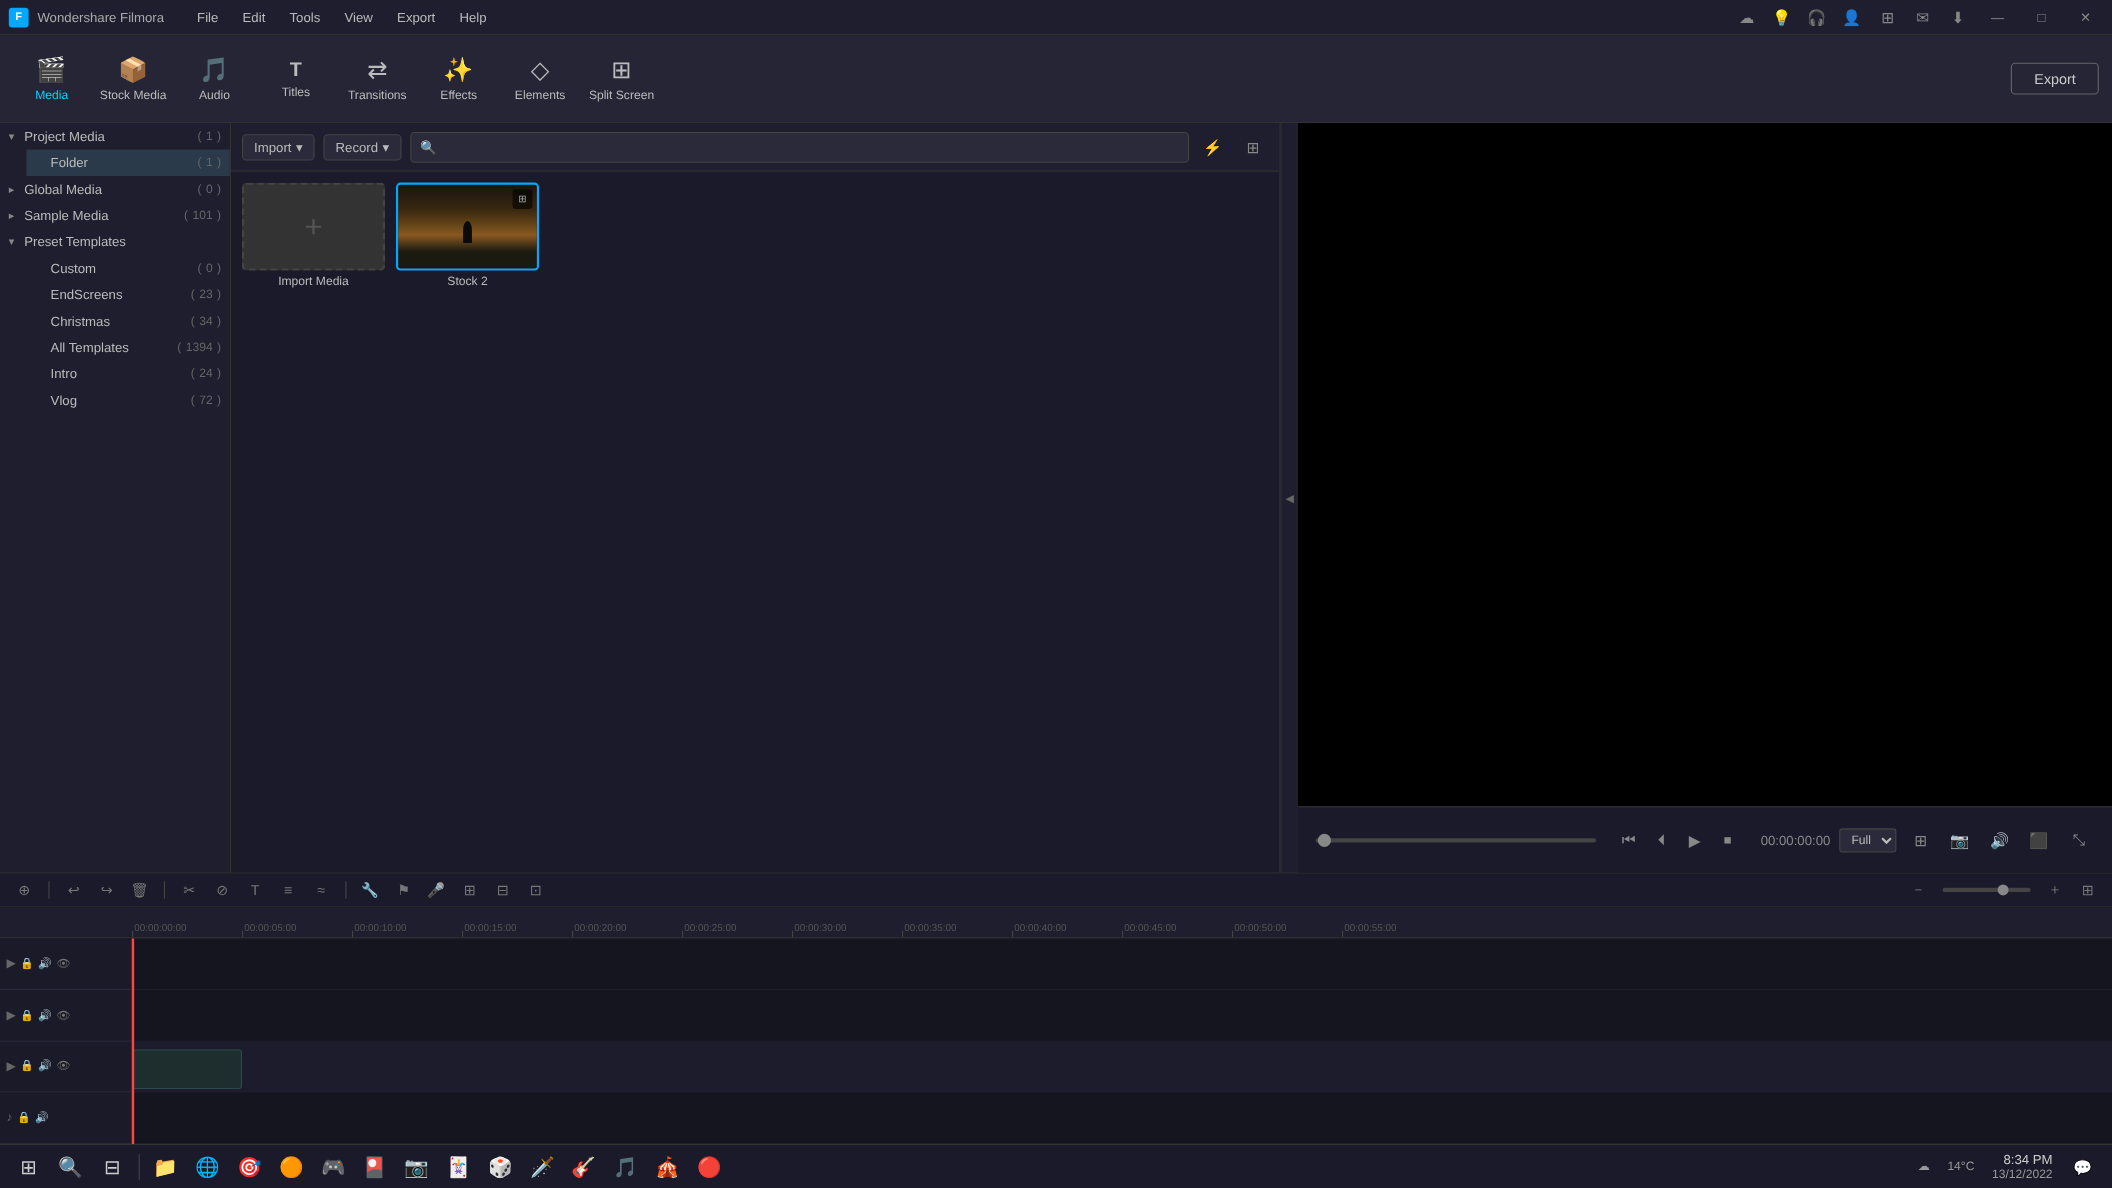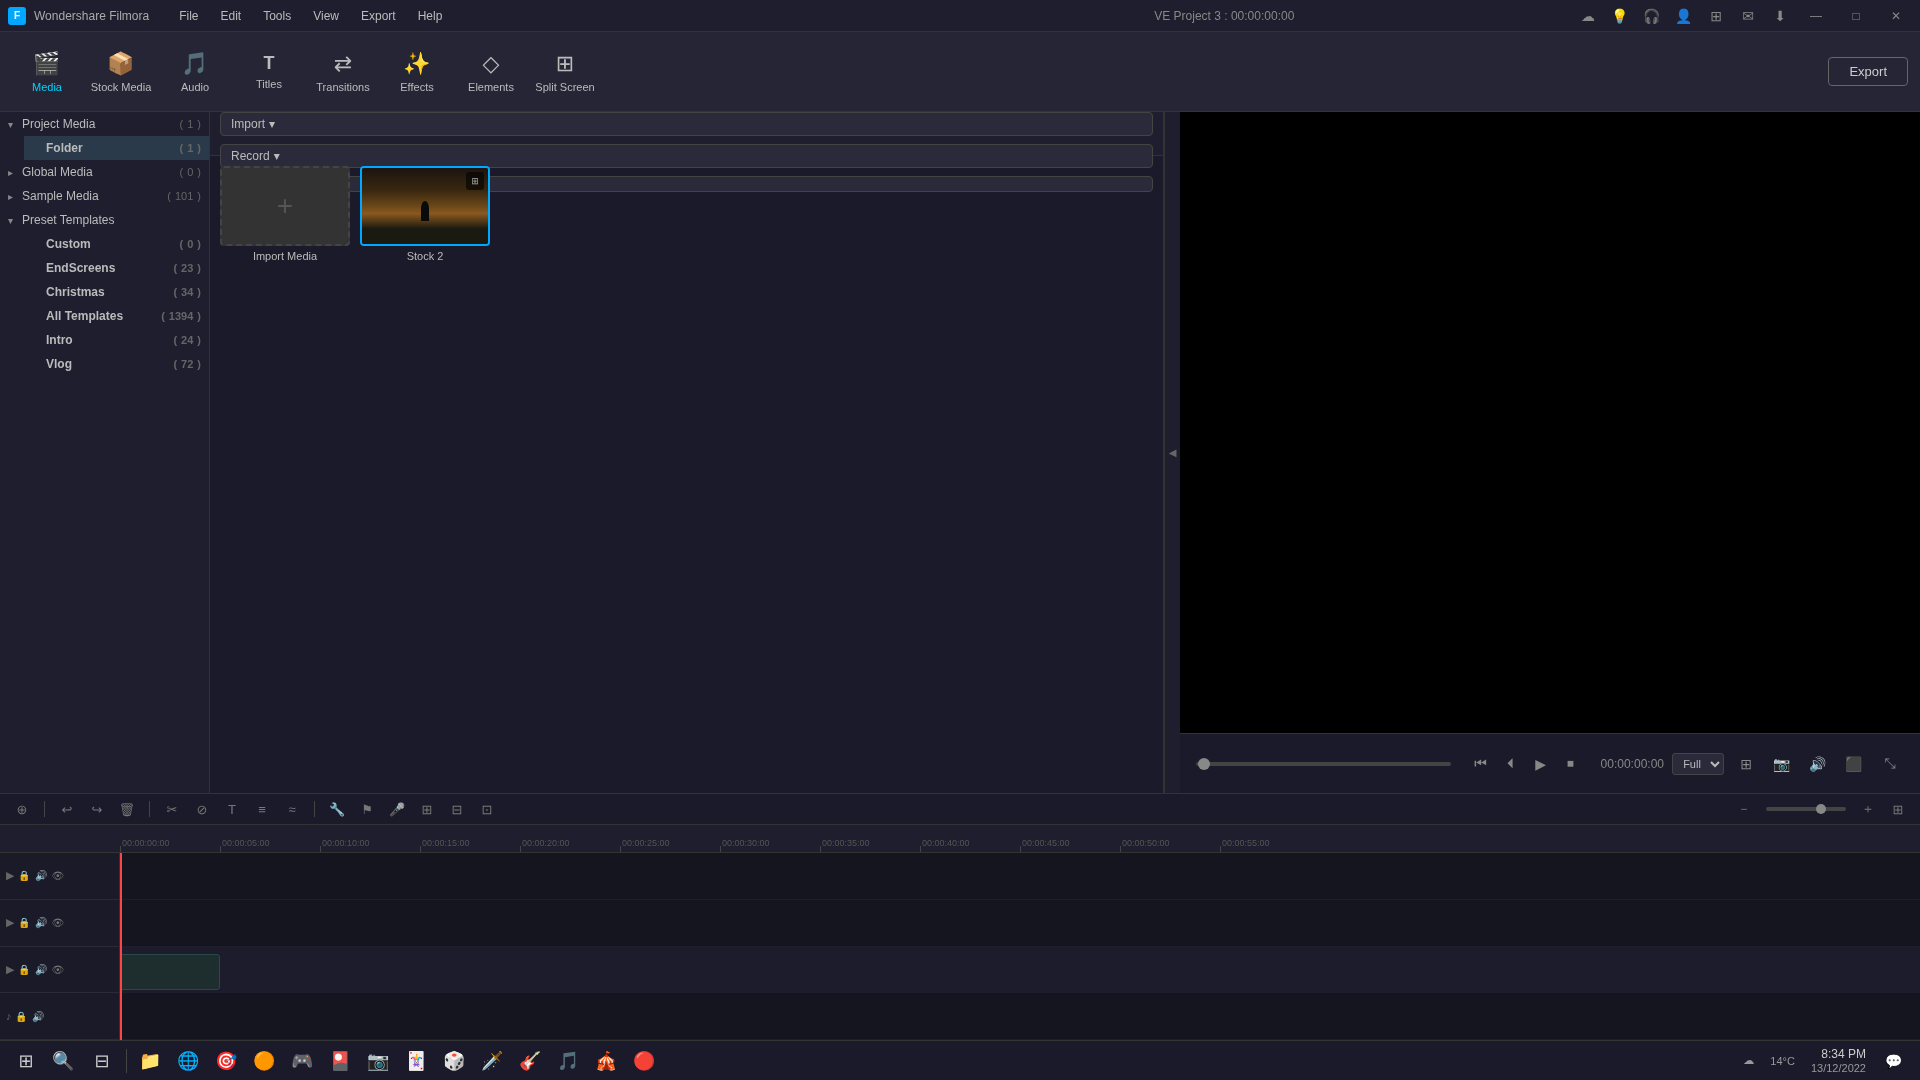--- a/index.html
+++ b/index.html
@@ -140,43 +140,42 @@
       flex-shrink: 0;
     }
     .tree-item .t-label { flex: 1; }
     .tree-item .t-count {
       color: #666;
       font-size: 11px;
       margin-left: 4px;
     }
     .tree-sub {
       padding-left: 24px;
-      font-weight: bold;
     }
     .tree-sub .tree-item {
       padding-left: 8px;
     }
 
     
     #media-panel {
       flex: 1;
       background: #1a1a2a;
       display: flex;
       flex-direction: column;
       border-right: 1px solid #333;
       overflow: hidden;
     }
     .media-toolbar {
       height: 44px;
       background: #1e1e2e;
       display: flex;
+      align-items: center;
       padding: 0 10px;
       gap: 8px;
       border-bottom: 1px solid #333;
-      flex-direction: column;
     }
     .media-btn {
       display: flex;
       align-items: center;
       gap: 4px;
       background: #2a2a3a;
       border: 1px solid #444;
       color: #bbb;
       padding: 4px 10px;
       border-radius: 4px;
@@ -526,21 +525,20 @@
   </div>
   <span class="app-name">Wondershare Filmora</span>
   <div class="menu-items">
     <div class="menu-item">File</div>
     <div class="menu-item">Edit</div>
     <div class="menu-item">Tools</div>
     <div class="menu-item">View</div>
     <div class="menu-item">Export</div>
     <div class="menu-item">Help</div>
   </div>
-  <div class="title-center">VE Project 3 : 00:00:00:00</div>
   <div class="title-controls">
     <div class="title-icon">☁</div>
     <div class="title-icon">💡</div>
     <div class="title-icon">🎧</div>
     <div class="title-icon">👤</div>
     <div class="title-icon">⊞</div>
     <div class="title-icon">✉</div>
     <div class="title-icon">⬇</div>
     <div class="win-btn">—</div>
     <div class="win-btn">□</div>

